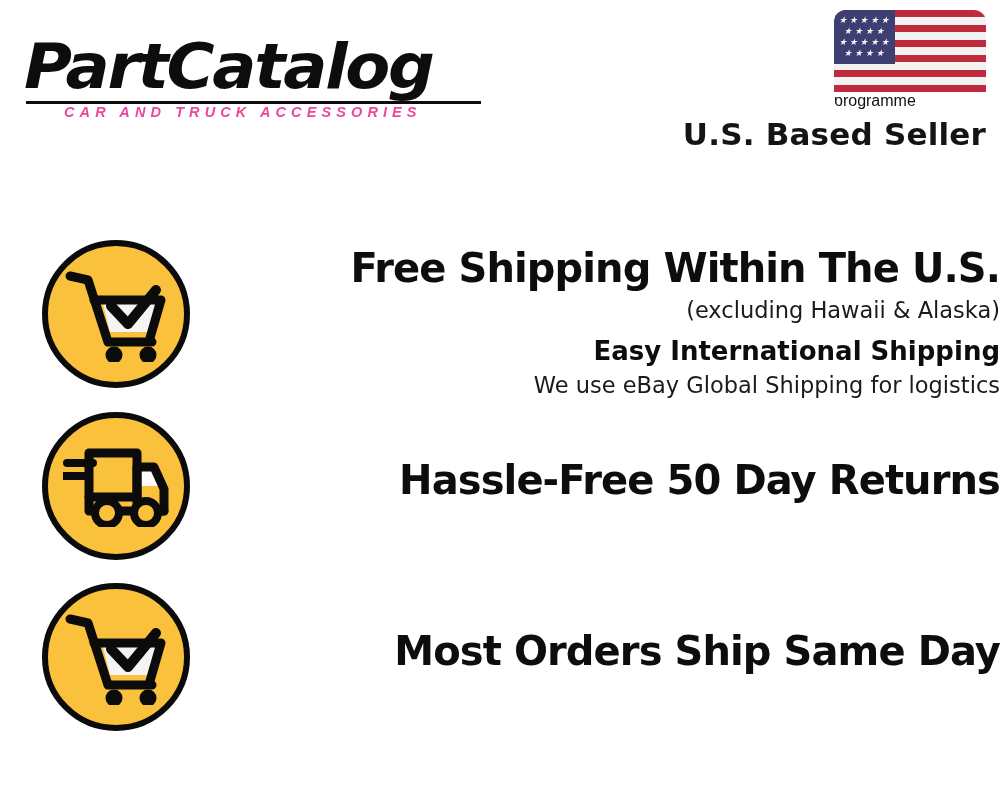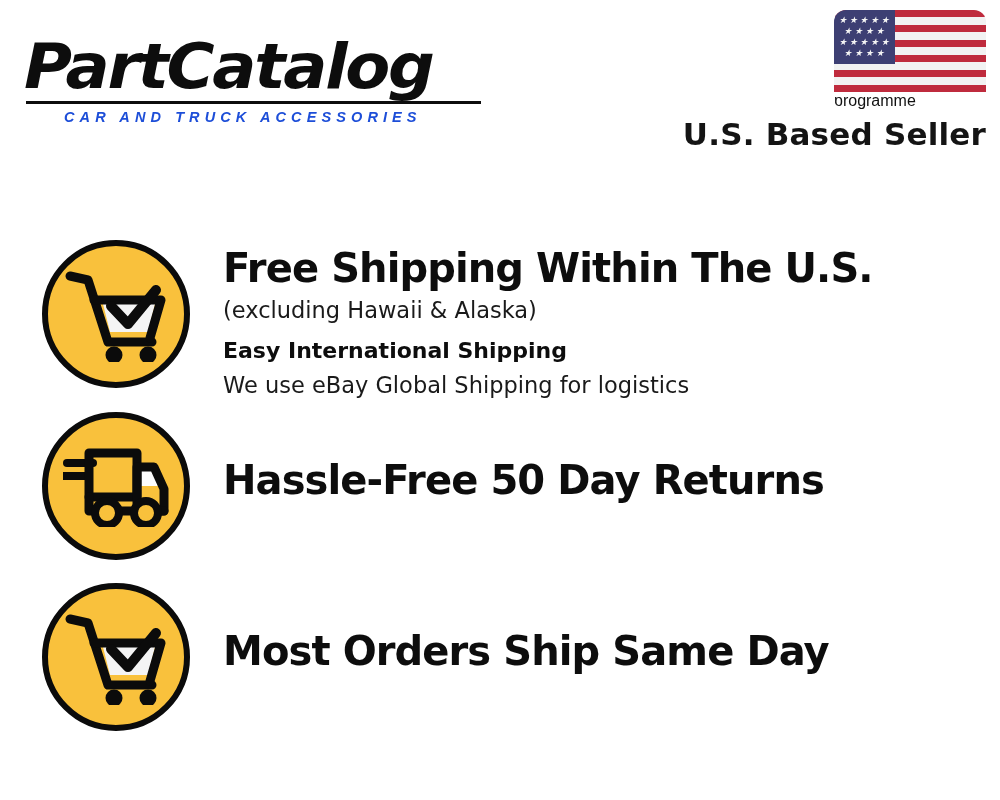--- a/index.html
+++ b/index.html
@@ -54,22 +54,21 @@
     margin-top: 1px;
     margin-left: 2px;
   }
 
   .brand-tagline {
     font-family: "Liberation Sans", sans-serif;
     font-weight: 700;
     font-style: italic;
     font-size: 14.5px;
     letter-spacing: 5.1px;
-    color: #1d4ed8;
-    margin-top: 5px;
+    color: #ec4899;
     margin-left: 40px;
     white-space: nowrap;
   }
 
   
   .seller-badge {
     position: absolute;
     right: 14px;
     top: 10px;
     width: 270px;
@@ -176,20 +175,21 @@
     position: absolute;
     left: 50%;
     top: 50%;
     transform: translate(-50%, -50%);
   }
 
   .feature-text {
     flex: 1 1 auto;
     margin-left: 33px;
     padding-top: 4px;
+    text-align: right;
   }
 
   .feature-title {
     font-family: "DejaVu Sans", sans-serif;
     font-weight: 700;
     font-size: 40px;
     line-height: 48px;
     letter-spacing: -0.9px;
     color: #0d0d0d;
     white-space: nowrap;
@@ -201,21 +201,21 @@
     font-size: 22.5px;
     line-height: 32px;
     color: #1a1a1a;
     margin-top: 2px;
     white-space: nowrap;
   }
 
   .feature-sub-strong {
     font-family: "DejaVu Sans", sans-serif;
     font-weight: 700;
-    font-size: 22px;
+    font-size: 26px;
     line-height: 32px;
     color: #0d0d0d;
     margin-top: 9px;
     white-space: nowrap;
   }
 
   .feature-row.row-2 .feature-text,
   .feature-row.row-3 .feature-text { padding-top: 44px; }
 </style>
 </head>

